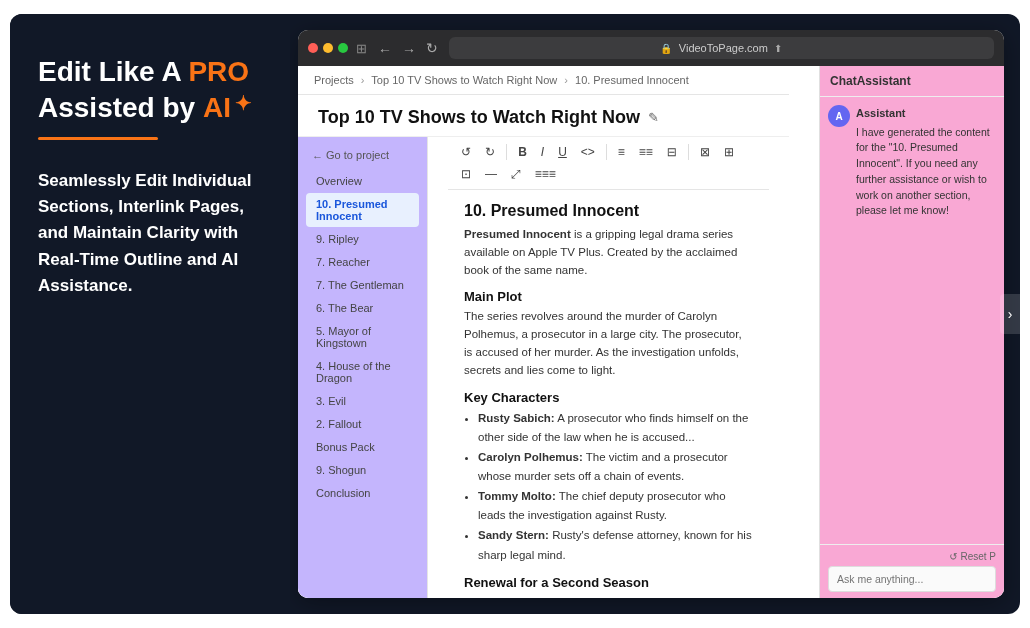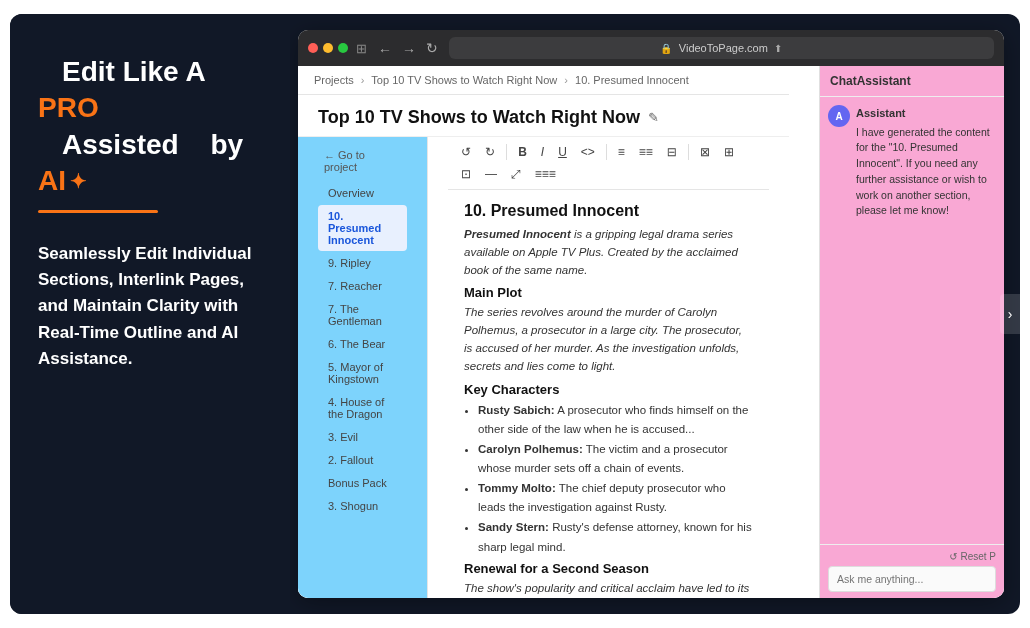--- a/index.html
+++ b/index.html
@@ -46,26 +46,25 @@
       color: #fff;
     }
 
     .headline {
       font-size: 28px;
       font-weight: 800;
       line-height: 1.3;
       margin-bottom: 10px;
     }
 
-    .headline .white { color: #fff; margin-left: 24px; }
+    .headline .white { color: #fff; }
     .headline .orange { color: #f97316; }
     .headline .ai-part {
       color: #f97316;
       display: inline-flex;
-      align-items: center;
       gap: 4px;
     }
 
     .sparkle {
       color: #f97316;
       font-size: 20px;
     }
 
     .underline-bar {
       width: 120px;
@@ -216,22 +215,22 @@
     .editor-columns {
       flex: 1;
       display: flex;
       overflow: hidden;
     }
 
     .doc-sidebar {
       width: 130px;
       min-width: 130px;
       border-right: 1px solid #e5e5e5;
-      padding: 8px 16px;
-      background: #7dd3fc;
+      padding: 8px 4px;
+      background: #c4b5fd;
       overflow-y: auto;
     }
 
     .doc-sidebar-back {
       font-size: 11px;
       color: #555;
       padding: 4px 10px 8px 10px;
       cursor: pointer;
       display: flex;
       align-items: center;
@@ -290,29 +289,28 @@
       font-size: 16px;
       font-weight: 700;
       color: #111;
       margin-bottom: 6px;
     }
 
     .section-subheading {
       font-size: 13px;
       font-weight: 700;
       color: #111;
-      margin: 2px 0 4px 0;
+      margin: 10px 0 4px 0;
     }
 
     .content-text {
       font-size: 11.5px;
       color: #333;
       line-height: 1.55;
       margin-bottom: 6px;
-      font-style: italic;
     }
 
     .content-text .bold { font-weight: 700; }
 
     .bullet-list {
       margin: 4px 0 4px 14px;
       font-size: 11.5px;
       color: #333;
       line-height: 1.7;
     }
@@ -483,21 +481,22 @@
                 <div class="sidebar-item active">10. Presumed Innocent</div>
                 <div class="sidebar-item">9. Ripley</div>
                 <div class="sidebar-item">7. Reacher</div>
                 <div class="sidebar-item">7. The Gentleman</div>
                 <div class="sidebar-item">6. The Bear</div>
                 <div class="sidebar-item">5. Mayor of Kingstown</div>
                 <div class="sidebar-item">4. House of the Dragon</div>
                 <div class="sidebar-item">3. Evil</div>
                 <div class="sidebar-item">2. Fallout</div>
                 <div class="sidebar-item">Bonus Pack</div>
-                <div class="sidebar-item">3. Shogun</div>
+                <div class="sidebar-item">9. Shogun</div>
+                <div class="sidebar-item">Conclusion</div>
               </div>
 
               <div class="doc-content">
 
                 <div class="toolbar">
                   <button class="toolbar-btn">↺</button>
                   <button class="toolbar-btn">↻</button>
                   <div class="toolbar-sep"></div>
                   <button class="toolbar-btn"><b>B</b></button>
                   <button class="toolbar-btn"><i>I</i></button>

